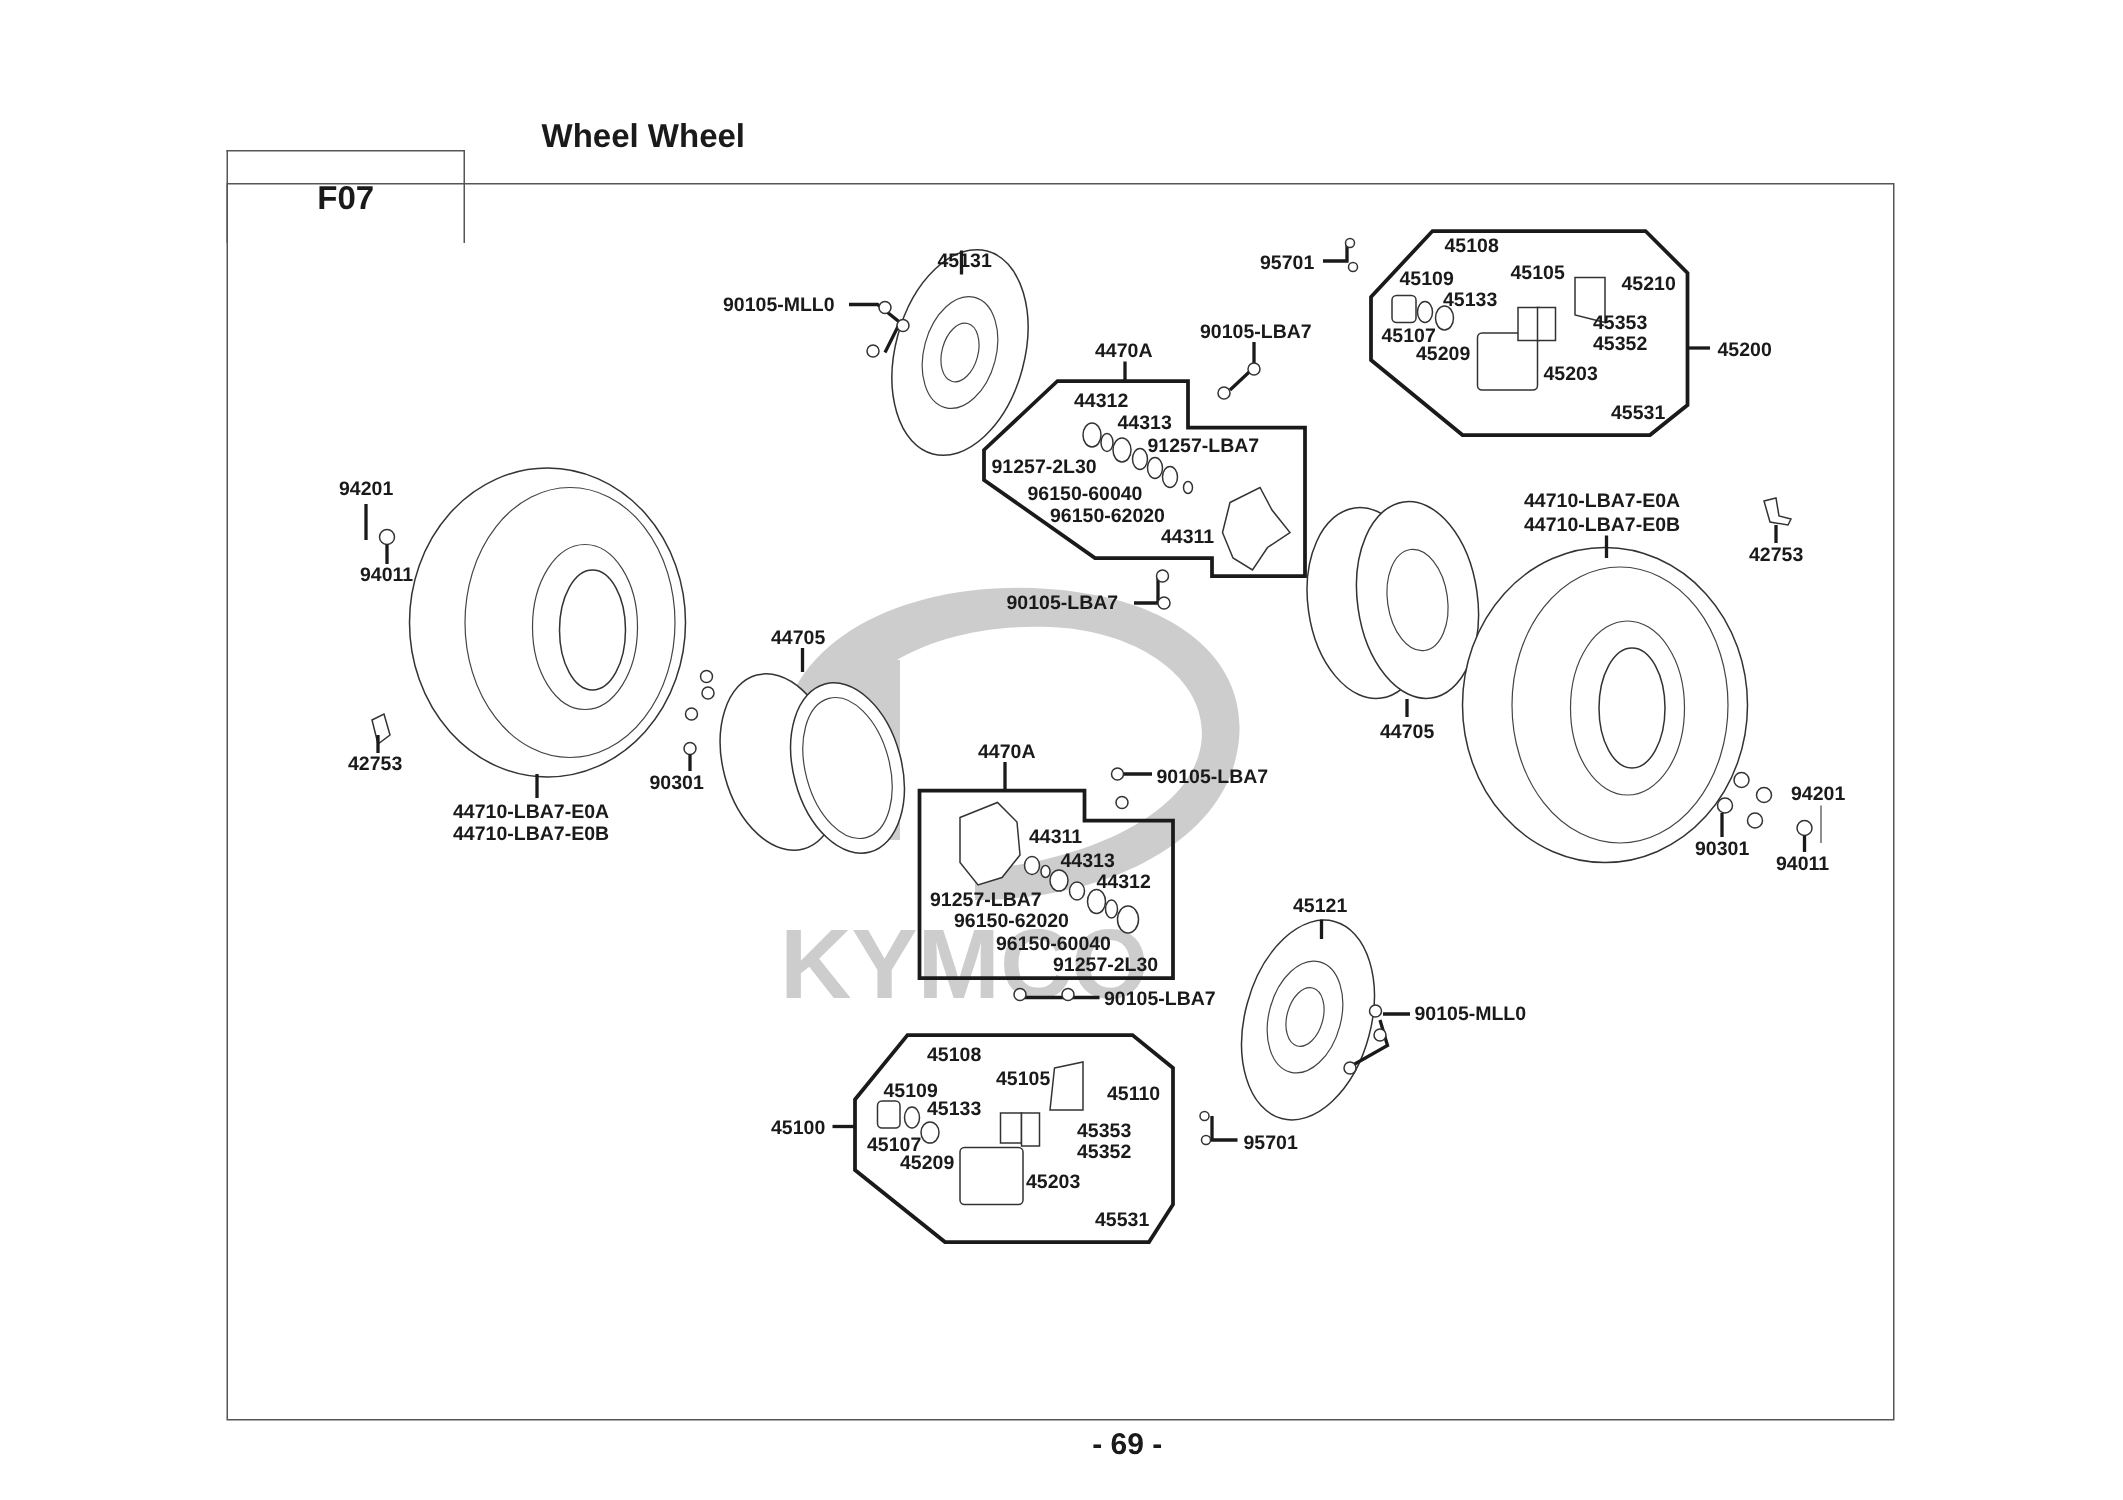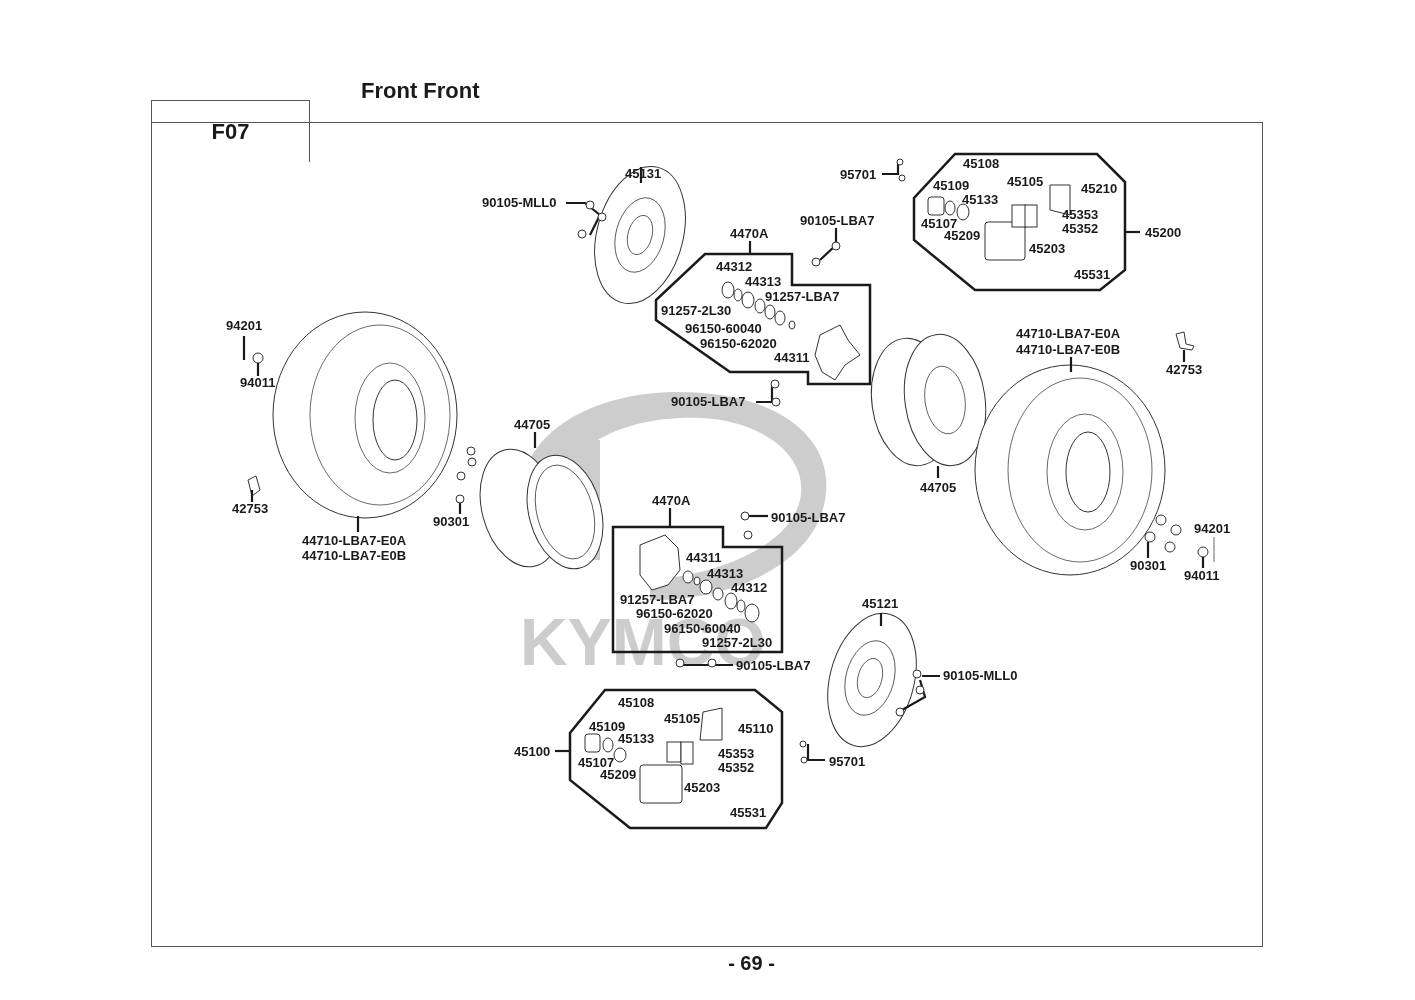--- a/index.html
+++ b/index.html
@@ -21,21 +21,21 @@
   .thin { stroke:#444; stroke-width:0.8; fill:none; }
   .box { stroke:#1a1a1a; stroke-width:2.5; fill:none; }
   .wm { fill:#c8c8c8; }
 </style>
 </head>
 <body>
 
 <div class="hdr-code">
     <span>F07</span>
   </div>
-<div class="hdr-title">Front Front</div>
+<div class="hdr-title">Wheel Wheel</div>
 <div class="frame"></div>
 <div class="page-no">- 69 -</div>
 
 <svg id="diagram" width="1415" height="1000">
 
   <g opacity="0.9">
     <path class="wm" d="M520,500 C520,420 620,380 720,395 C790,405 835,445 825,500 C815,560 740,600 650,600 L650,580 C720,575 790,545 800,500 C810,455 760,420 700,418 C620,415 560,450 555,500 Z"></path>
     <path class="wm" d="M560,440 L600,440 L600,560 L560,560 Z"></path>
     <text class="wm" x="520" y="665" font-family="Liberation Sans, sans-serif" font-weight="bold" font-size="66">KYMCO</text>
   </g>

